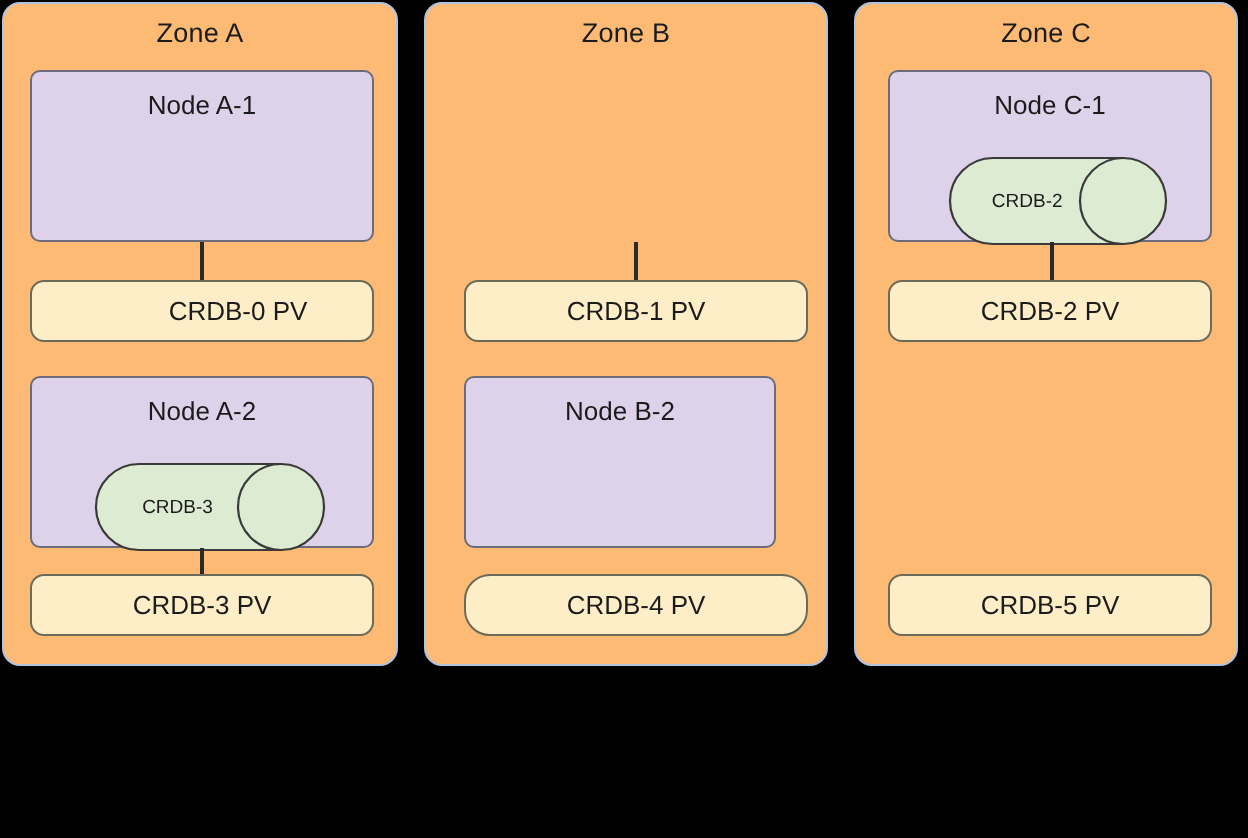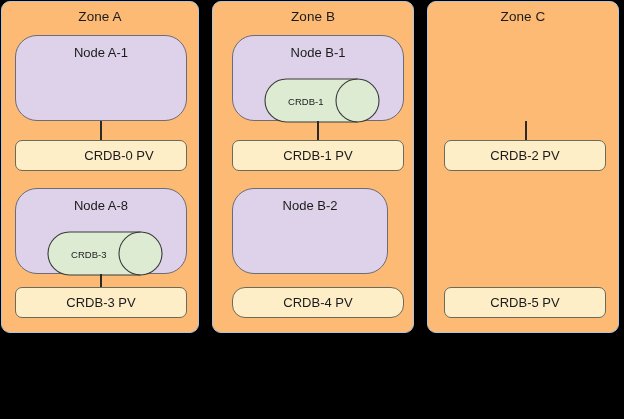--- a/index.html
+++ b/index.html
@@ -25,21 +25,21 @@
     text-align:center;
     font-size:13.5px;
     color:#1b1b1b;
     letter-spacing:.1px;
   }
 
   .node{
     position:absolute;
     background:#ddd2ea;
     border:1px solid #6b6b7a;
-    border-radius:22px;
+    border-radius:5px;
     box-sizing:border-box;
     padding-left:36px;
   }
   .node-title{
     position:absolute;
     left:0;right:0;top:9px;
     text-align:center;
     font-size:13px;
     color:#1b1b1b;
   }
@@ -86,57 +86,57 @@
   <div class="zone" style="left:1px;top:1px;width:198px;height:332px;">
     <div class="zone-title">Zone A</div>
 
     <div class="node" style="left:13px;top:33px;width:172px;height:86px;">
       <div class="node-title">Node A-1</div>
     </div>
     <div class="connector" style="left:98px;top:119px;height:19px;"></div>
     <div class="pv" style="left:13px;top:138px;width:172px;height:31px;padding-left:36px;">CRDB-0 PV</div>
 
     <div class="node" style="left:13px;top:186px;width:172px;height:86px;">
-      <div class="node-title">Node A-8</div>
+      <div class="node-title">Node A-2</div>
       <div class="pod" style="left:31px;top:42px;width:116px;height:45px;">
         <svg viewBox="0 0 116 45" preserveAspectRatio="none">
           <path d="M22.5,1 H93.5 A21.5,21.5 0 0 1 93.5,44 H22.5 A21.5,21.5 0 0 1 22.5,1 Z" fill="#dcebd2" stroke="#3a3a3a" stroke-width="1.1"></path>
           <path d="M93.5,1 A21.5,21.5 0 0 0 93.5,44" fill="none" stroke="#3a3a3a" stroke-width="1.1"></path>
         </svg>
         <div class="pod-label">CRDB-3</div>
       </div>
     </div>
     <div class="connector" style="left:98px;top:272px;height:19px;"></div>
     <div class="pv" style="left:13px;top:285px;width:172px;height:31px;">CRDB-3 PV</div>
   </div>
 
   <div class="zone" style="left:212px;top:1px;width:202px;height:332px;">
     <div class="zone-title">Zone B</div>
 
-    <div class="node" style="left:19px;top:33px;width:172px;height:86px;">
-      <div class="node-title">Node B-1</div>
-      <div class="pod" style="left:31px;top:42px;width:116px;height:45px;">
-        <svg viewBox="0 0 116 45" preserveAspectRatio="none">
-          <path d="M22.5,1 H93.5 A21.5,21.5 0 0 1 93.5,44 H22.5 A21.5,21.5 0 0 1 22.5,1 Z" fill="#dcebd2" stroke="#3a3a3a" stroke-width="1.1"></path>
-          <path d="M93.5,1 A21.5,21.5 0 0 0 93.5,44" fill="none" stroke="#3a3a3a" stroke-width="1.1"></path>
-        </svg>
-        <div class="pod-label">CRDB-1</div>
-      </div>
-    </div>
     <div class="connector" style="left:104px;top:119px;height:19px;"></div>
     <div class="pv" style="left:19px;top:138px;width:172px;height:31px;text-align:center;">CRDB-1 PV</div>
 
     <div class="node" style="left:19px;top:186px;width:156px;height:86px;">
       <div class="node-title">Node B-2</div>
     </div>
     <div class="pv" style="left:19px;top:285px;width:172px;height:31px;border-radius:13px;">CRDB-4 PV</div>
   </div>
 
   <div class="zone" style="left:427px;top:1px;width:192px;height:332px;">
     <div class="zone-title">Zone C</div>
 
+    <div class="node" style="left:16px;top:33px;width:162px;height:86px;">
+      <div class="node-title">Node C-1</div>
+      <div class="pod" style="left:29px;top:42px;width:110px;height:45px;">
+        <svg viewBox="0 0 110 45" preserveAspectRatio="none">
+          <path d="M22.5,1 H87.5 A21.5,21.5 0 0 1 87.5,44 H22.5 A21.5,21.5 0 0 1 22.5,1 Z" fill="#dcebd2" stroke="#3a3a3a" stroke-width="1.1"></path>
+          <path d="M87.5,1 A21.5,21.5 0 0 0 87.5,44" fill="none" stroke="#3a3a3a" stroke-width="1.1"></path>
+        </svg>
+        <div class="pod-label">CRDB-2</div>
+      </div>
+    </div>
     <div class="connector" style="left:97px;top:119px;height:19px;"></div>
     <div class="pv" style="left:16px;top:138px;width:162px;height:31px;">CRDB-2 PV</div>
 
     <div class="pv" style="left:16px;top:285px;width:162px;height:31px;">CRDB-5 PV</div>
   </div>
 
 </div>
 
 </body></html>

